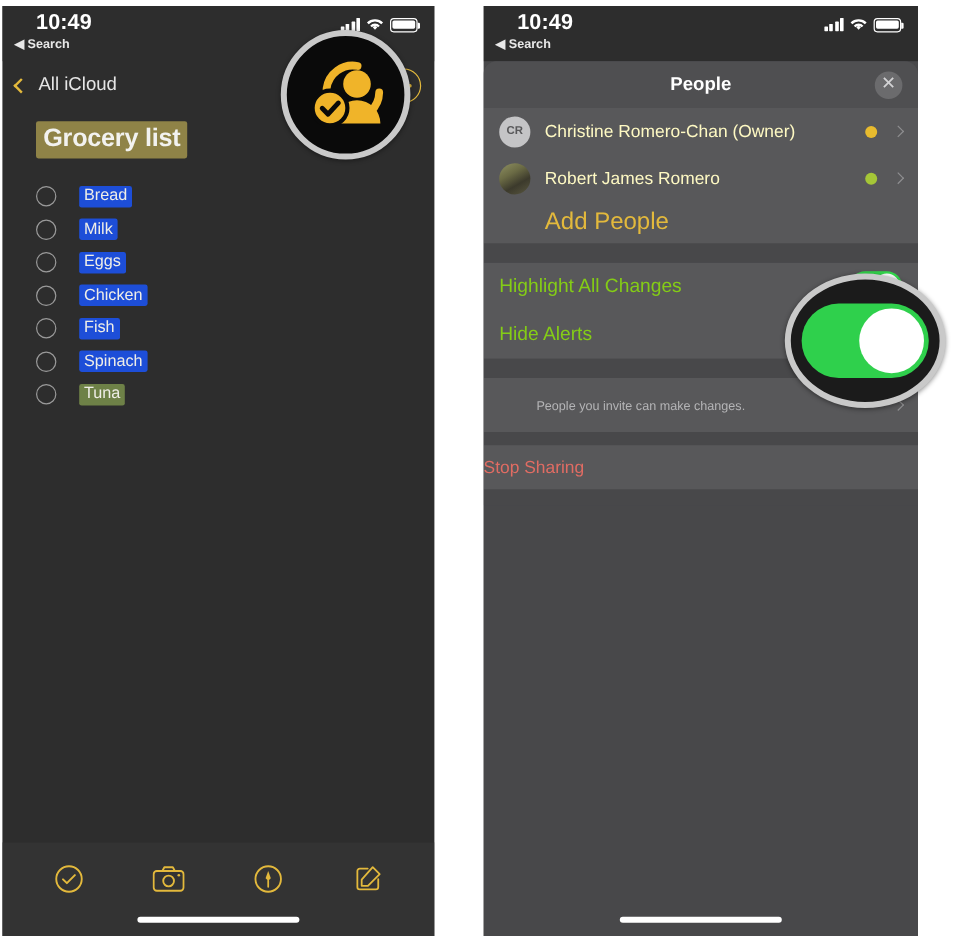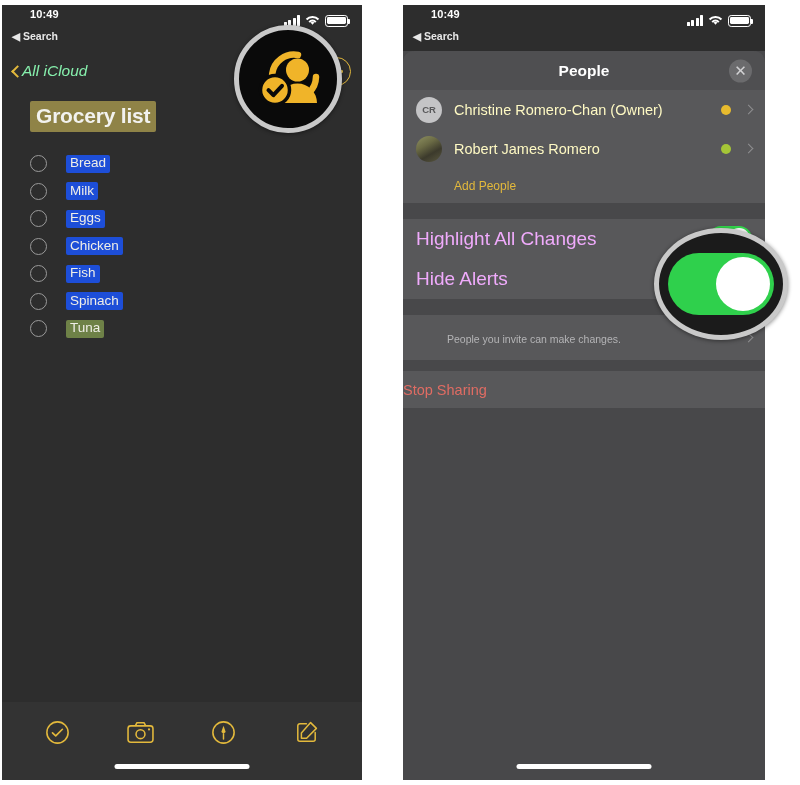--- a/index.html
+++ b/index.html
@@ -20,21 +20,21 @@
   #phone-right { left: 403px; width: 362px; background: #48484a; }
 
   
   .statusbar {
     position: absolute; top: 0; left: 0; right: 0; height: 46px;
     background: #2d2d2d;
   }
   #phone-right .statusbar { background: #2d2d2d; }
   .sb-time {
     position: absolute; left: 28px; top: 3px;
-    color: #ffffff; font-size: 11px; font-weight: bold;
+    color: #ffffff; font-size: 18px; font-weight: bold;
     letter-spacing: .1px;
   }
   .sb-loc-arrow {
     position: absolute; left: 74px; top: 6px;
     width: 0; height: 0; color: #fff; font-size: 13px;
   }
   .sb-search {
     position: absolute; left: 10px; top: 25px;
     color: #e8e8e8; font-size: 10.5px; font-weight: bold;
   }
@@ -54,22 +54,22 @@
   }
   .batt::after {
     content:""; position: absolute; right: -3.4px; top: 3.4px;
     width: 2px; height: 4.4px; background: #fff; border-radius: 0 1px 1px 0;
   }
   .batt i { display:block; width: 100%; height: 100%; background: #fff; border-radius: 1.4px; }
 
   
   .nav-back {
     position: absolute; left: 11px; top: 57px;
-    display: flex; align-items: center; gap: 0;
-    color: #86efac; font-size: 15.5px; font-style: italic;
+    display: flex; align-items: center; gap: 10px;
+    color: #e5e5e5; font-size: 15.5px;
   }
   .chev-l { width: 9px; height: 9px; border-left: 2.4px solid #e3b93c; border-bottom: 2.4px solid #e3b93c; transform: rotate(45deg); }
   .more-btn {
     position: absolute; right: 11px; top: 52px;
     width: 29px; height: 29px; border-radius: 50%;
     border: 1.6px solid #e3b93c;
     display: flex; align-items: center; justify-content: center; gap: 2.5px;
   }
   .more-btn i { width: 2.6px; height: 2.6px; border-radius: 50%; background: #e3b93c; display:block; }
 
@@ -140,24 +140,24 @@
     font-size: 9.5px; font-weight: bold; color: #58585a;
     overflow: hidden;
   }
   .av-initials { background: #c4c4c6; }
   .av-photo { background: linear-gradient(150deg,#8f9162 0%,#6b6b45 35%,#3c3a2c 65%,#5a5840 100%); }
   .p-name { margin-left: 12px; color: #fef9c3; font-size: 14.5px; flex: 1 1 auto; }
   .dot { width: 10px; height: 10px; border-radius: 50%; flex: 0 0 auto; margin-right: 14px; }
   .chev-r { width: 7px; height: 7px; border-top: 1.8px solid #8e8e90; border-right: 1.8px solid #8e8e90;
             transform: rotate(45deg); flex: 0 0 auto; }
   .add-row { height: 35px; display: flex; align-items: center; padding: 0 13px; }
-  .add-text { margin-left: 38px; color: #e3b93c; font-size: 12px; }
+  .add-text { margin-left: 38px; color: #e3b93c; font-size: 20px; }
 
   .s-row { position: relative; height: 40px; display: flex; align-items: center; padding: 0 13px; }
-  .s-label { color: #f0abfc; font-size: 19px; }
+  .s-label { color: #84cc16; font-size: 16px; }
   .s-sub { color: #b4b4b6; font-size: 10.5px; margin-top: 2.5px; padding-left: 31px; }
   .s-col { display: flex; flex-direction: column; justify-content: center; flex: 1 1 auto; }
   .s-row-tall { height: 45px; }
   .toggle-sm {
     position: absolute; right: 13px; top: 50%; transform: translateY(-50%);
     width: 44px; height: 26px; border-radius: 13px; background: #32d74b;
   }
   .toggle-sm i { position: absolute; right: 2px; top: 2px; width: 22px; height: 22px;
                  border-radius: 50%; background: #fff; display: block; }
   .stop-row { height: 37px; display: flex; align-items: center; justify-content: flex-start; }

